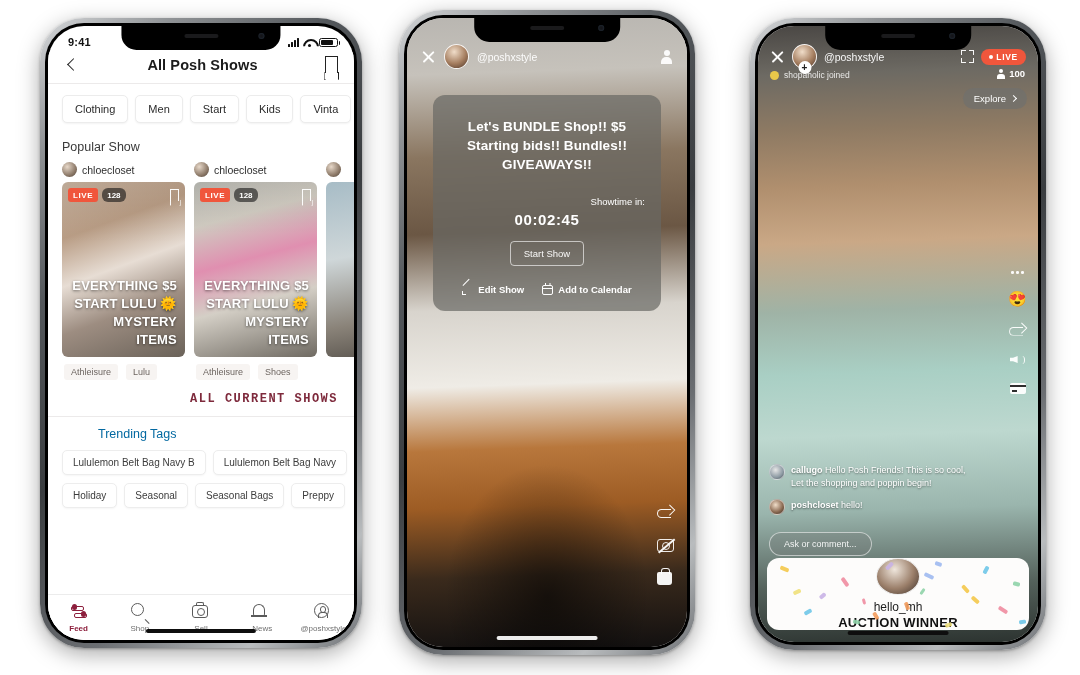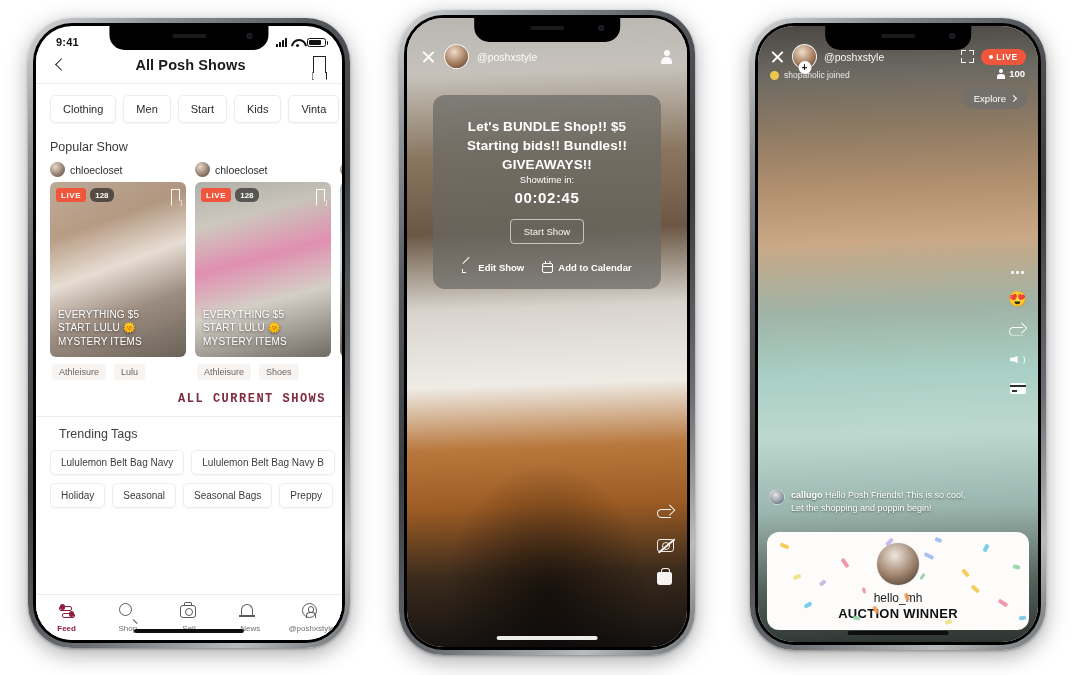--- a/index.html
+++ b/index.html
@@ -43,21 +43,21 @@
     width: 6px; height: 6px; border-radius: 50%;
     background: #15161a; box-shadow: inset 0 0 2px #2b3a4a;
   }
   .home-bar {
     position: absolute; bottom: 7px; left: 50%; transform: translateX(-50%);
     width: 36%; height: 4px; border-radius: 3px; background: #0e0e0e; z-index: 60;
   }
   .home-bar.light { background: rgba(255,255,255,.92); }
 
   
-  #phone1 { left: 28px;  top: 18px;  width: 322px; height: 630px; }
+  #phone1 { left: 40px;  top: 18px;  width: 322px; height: 630px; }
   #phone2 { left: 399px; top: 10px;  width: 296px; height: 645px; }
   #phone3 { left: 750px; top: 18px;  width: 296px; height: 632px; }
 
   .statusbar {
     position: relative; height: 26px; display: flex; align-items: center;
     justify-content: space-between; padding: 6px 16px 0 20px; z-index: 50;
   }
   .sb-time { font-size: 11px; font-weight: 700; color: #111; letter-spacing: .2px; }
   .sb-right { display: flex; align-items: center; gap: 4px; }
   .sig { display: flex; align-items: flex-end; gap: 1px; height: 9px; }
@@ -102,21 +102,21 @@
 
   .chips { display:flex; gap:7px; padding:11px 0 11px 14px; }
   .chip {
     flex:0 0 auto; background:#fff; border:1px solid #ececec; border-radius:5px;
     padding:7px 12px; font-size:11px; color:#2b2b2b; white-space:nowrap;
     box-shadow: 0 1px 2px rgba(0,0,0,.05);
   }
   .sec-title { font-size:12.5px; color:#3a3a3a; padding: 6px 0 8px 14px; font-weight:400; }
 
   .cards { display:flex; gap:9px; padding-left:14px; }
-  .card { flex:0 0 auto; width:136px; }
+  .card { flex:0 0 auto; width:123px;text-align:right; }
   .card-user { display:flex; align-items:center; gap:5px; margin-bottom:5px; }
   .avatar-sm {
     width:15px; height:15px; border-radius:50%; flex:0 0 auto;
     background: radial-gradient(circle at 35% 32%, #e7d8c9, #8a7766 62%, #4c4038);
   }
   .card-uname { font-size:10.5px; color:#2e2e2e; }
   .thumb {
     position:relative; width:100%; height:175px; border-radius:6px; overflow:hidden;
   }
   .thumb.t1 { background:
@@ -139,31 +139,31 @@
   }
   .bm-sm { margin-left:auto; width:9px; height:12px; border:1.4px solid rgba(255,255,255,.95); border-bottom:none; position:relative; }
   .bm-sm::after {
     content:""; position:absolute; left:-1.4px; bottom:-5px; width:9px; height:5px;
     border-left:1.4px solid rgba(255,255,255,.95); border-right:1.4px solid rgba(255,255,255,.95);
     border-bottom:1.4px solid rgba(255,255,255,.95);
     clip-path: polygon(0 0, 100% 0, 100% 100%, 50% 40%, 0 100%);
   }
   .thumb-cap {
     position:absolute; left:8px; right:8px; bottom:8px;
-    color:#fff; font-size:10px; font-weight:400; line-height:1.38;
+    color:#fff; font-size:13px; font-weight:700; line-height:1.38;
     letter-spacing:.2px; text-shadow:0 1px 3px rgba(0,0,0,.55);
   }
   .card-tags { display:flex; gap:8px; margin-top:7px; padding-left:2px; }
   .ctag { font-size:9px; color:#6d6560; background:#f7f4f2; border-radius:3px; padding:3px 7px; }
 
   .all-shows {
     text-align:right; padding:12px 16px 10px 0; font-size:12px; font-weight:700;
     color:#7e2a3c; letter-spacing:1.5px;font-family:Liberation Mono, monospace;
   }
-  .trend-title { font-size:12.5px; color:#404040; padding:10px 0 9px 23px; }
+  .trend-title { font-size:12.5px; color:#0369a1; padding:10px 0 9px 14px;margin-left:36px; }
   .tag-rows { padding:0 0 0 14px; }
   .tag-row { display:flex; gap:7px; margin-bottom:8px; }
   .ttag {
     flex:0 0 auto; background:#fff; border:1px solid #ededed; border-radius:5px;
     padding:6px 10px; font-size:10px; color:#3c3c3c; white-space:nowrap;
     box-shadow:0 1px 2px rgba(0,0,0,.04);
   }
 
   .tabbar {
     position:absolute; left:0; right:0; bottom:0; height:46px; background:#fff;
@@ -232,21 +232,21 @@
 
   .panel {
     position:absolute; left:26px; right:26px; top:77px;
     background:rgba(104,104,100,.70); border-radius:12px;
     padding:22px 16px 16px; z-index:18; backdrop-filter: blur(1px);
   }
   .panel-title {
     color:#fff; text-align:center; font-size:13.5px; font-weight:700;
     line-height:1.42; letter-spacing:.1px;
   }
-  .panel-sub { color:#fff; text-align:center; font-size:9.5px; font-weight:500; }
+  .panel-sub { color:#fff; text-align:right; font-size:9.5px; margin-top:22px; font-weight:500; }
   .panel-timer { color:#fff; text-align:center; font-size:15px; font-weight:700; margin-top:4px; letter-spacing:.6px; }
   .btn-start {
     margin:13px auto 0; display:block; width:74px; padding:6px 0; text-align:center;
     border:1px solid rgba(255,255,255,.62); border-radius:4px; color:rgba(255,255,255,.95);
     font-size:9.5px; background:transparent;
   }
   .panel-actions { display:flex; justify-content:center; gap:18px; margin-top:18px; }
   .pa { display:flex; align-items:center; gap:5px; color:#fff; font-size:9.5px; font-weight:600; }
   .ico-pen { width:11px; height:11px; position:relative; }
   .ico-pen::before {
@@ -348,21 +348,21 @@
   .cmt-txt { font-size:9px; line-height:1.42; color:#fff; text-shadow:0 1px 2px rgba(0,0,0,.5); }
   .cmt-txt b { font-weight:700; }
   .ask {
     position:absolute; left:11px; bottom:86px; z-index:25;
     border:1px solid rgba(255,255,255,.55); border-radius:14px;
     padding:6px 14px; font-size:9px; color:rgba(255,255,255,.9);
     background:rgba(120,120,118,.28);
   }
 
   .winner {
-    position:absolute; left:9px; right:9px; bottom:12px; height:98px; z-index:30;
+    position:absolute; left:9px; right:9px; bottom:12px; height:72px; z-index:30;
     background:#fdfcfb; border-radius:12px; overflow:hidden;
     display:flex; flex-direction:column; align-items:center; justify-content:center;
   }
   .winner-av {
     width:44px; height:44px; border-radius:50%;
     background: radial-gradient(circle at 42% 30%, #efe6dc, #9b7f6a 55%, #3b2f28);
     border:1px solid #eee;
   }
   .winner-name { font-size:12px; color:#1d1d1d; margin-top:5px; font-weight:400; }
   .winner-label { font-size:13px; color:#111; font-weight:700; letter-spacing:.3px; margin-top:1px; }
@@ -466,22 +466,22 @@
               <div class="thumb t3"></div>
             </div>
           </div>
 
           <div class="all-shows">ALL CURRENT SHOWS</div>
           <div class="hr-line"></div>
 
           <div class="trend-title">Trending Tags</div>
           <div class="tag-rows">
             <div class="tag-row">
+              <div class="ttag">Lululemon Belt Bag Navy B</div>
               <div class="ttag">Lululemon Belt Bag Navy</div>
-              <div class="ttag">Lululemon Belt Bag Navy B</div>
             </div>
             <div class="tag-row">
               <div class="ttag">Holiday</div>
               <div class="ttag">Seasonal</div>
               <div class="ttag">Seasonal Bags</div>
               <div class="ttag">Preppy</div>
             </div>
           </div>
         </div>
 
@@ -621,20 +621,27 @@
           <div class="ico-spk"></div>
           <div class="ico-card"></div>
         </div>
 
         <div class="comments">
           <div class="cmt">
             <div class="cmt-av a1"></div>
             <div class="cmt-txt">
               <b>callugo</b>
               <span>Hello Posh Friends! This is so cool, Let the shopping and poppin begin!</span>
+            </div>
+          </div>
+          <div class="cmt">
+            <div class="cmt-av a2"></div>
+            <div class="cmt-txt">
+              <b>poshcloset</b>
+              <span>hello!</span>
             </div>
           </div>
         </div>
 
         <div class="ask">Ask or comment...</div>
 
         <div class="winner">
           <div class="confetti" id="confetti">
               <i style="left: 5%; top: 12%; width: 9px; height: 4px; background: rgb(244, 200, 74); transform: rotate(22deg); opacity: 0.9;"></i>
               <i style="left: 14%; top: 72%; width: 8px; height: 4px; background: rgb(111, 198, 232); transform: rotate(-30deg); opacity: 0.9;"></i>

